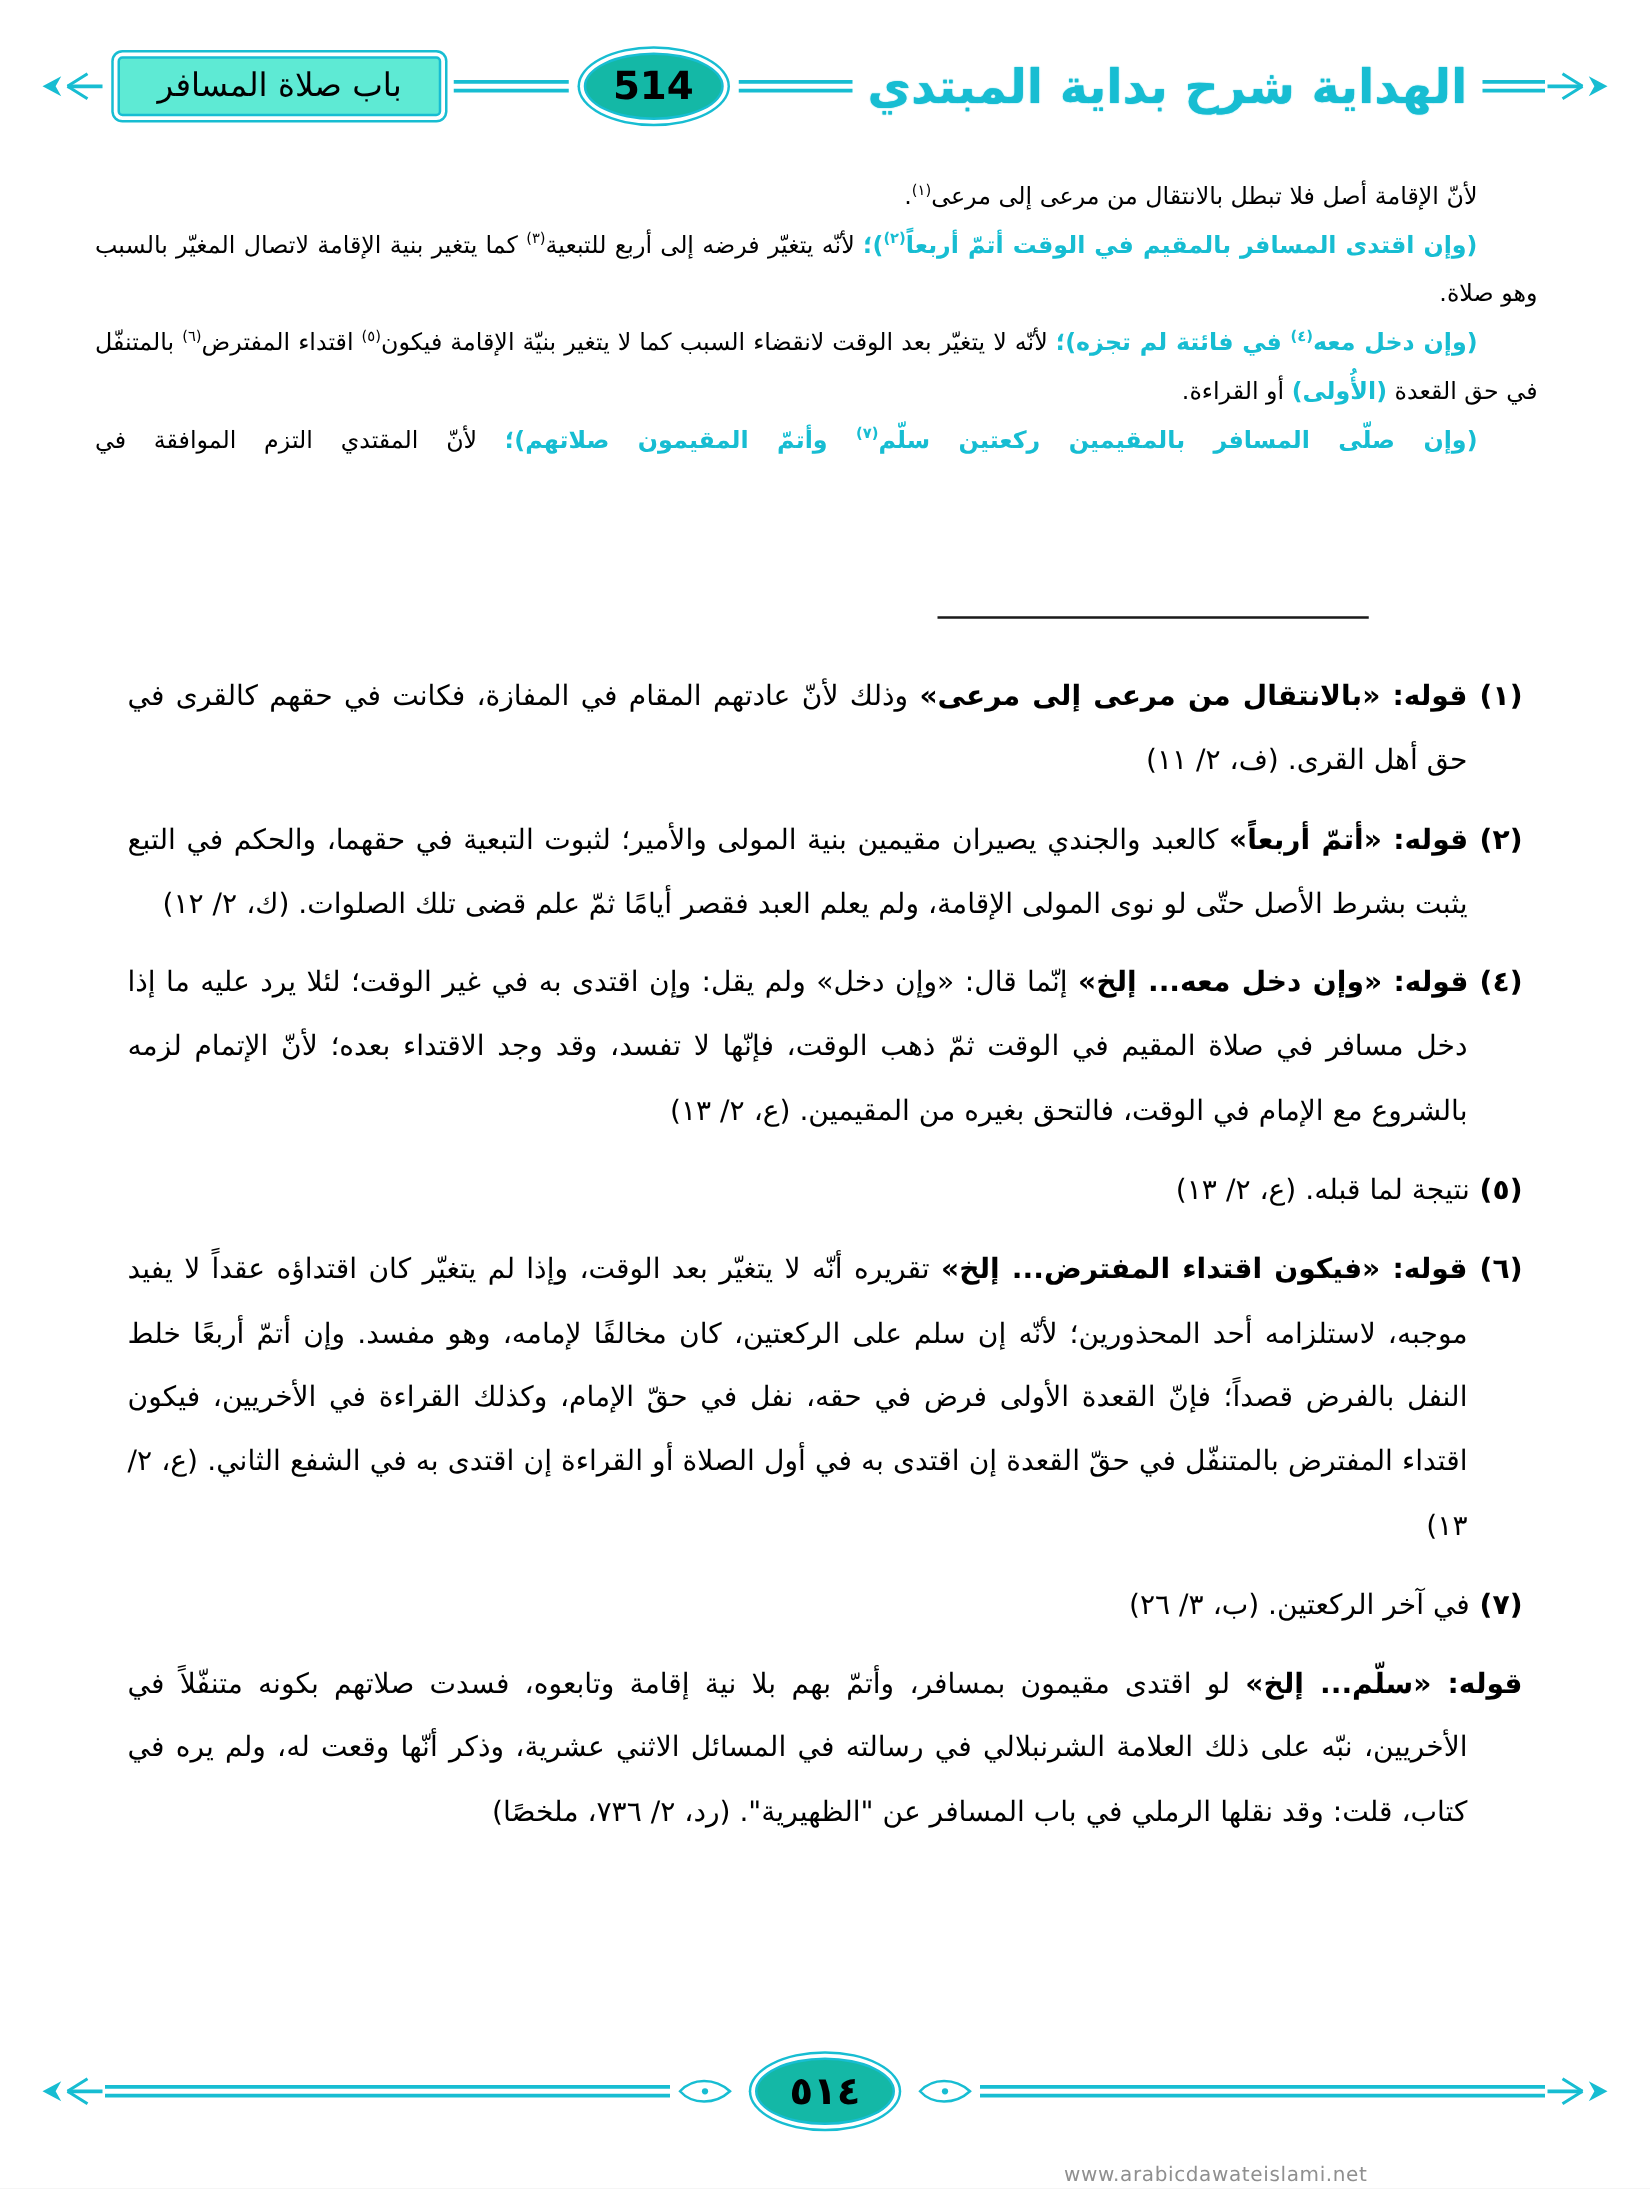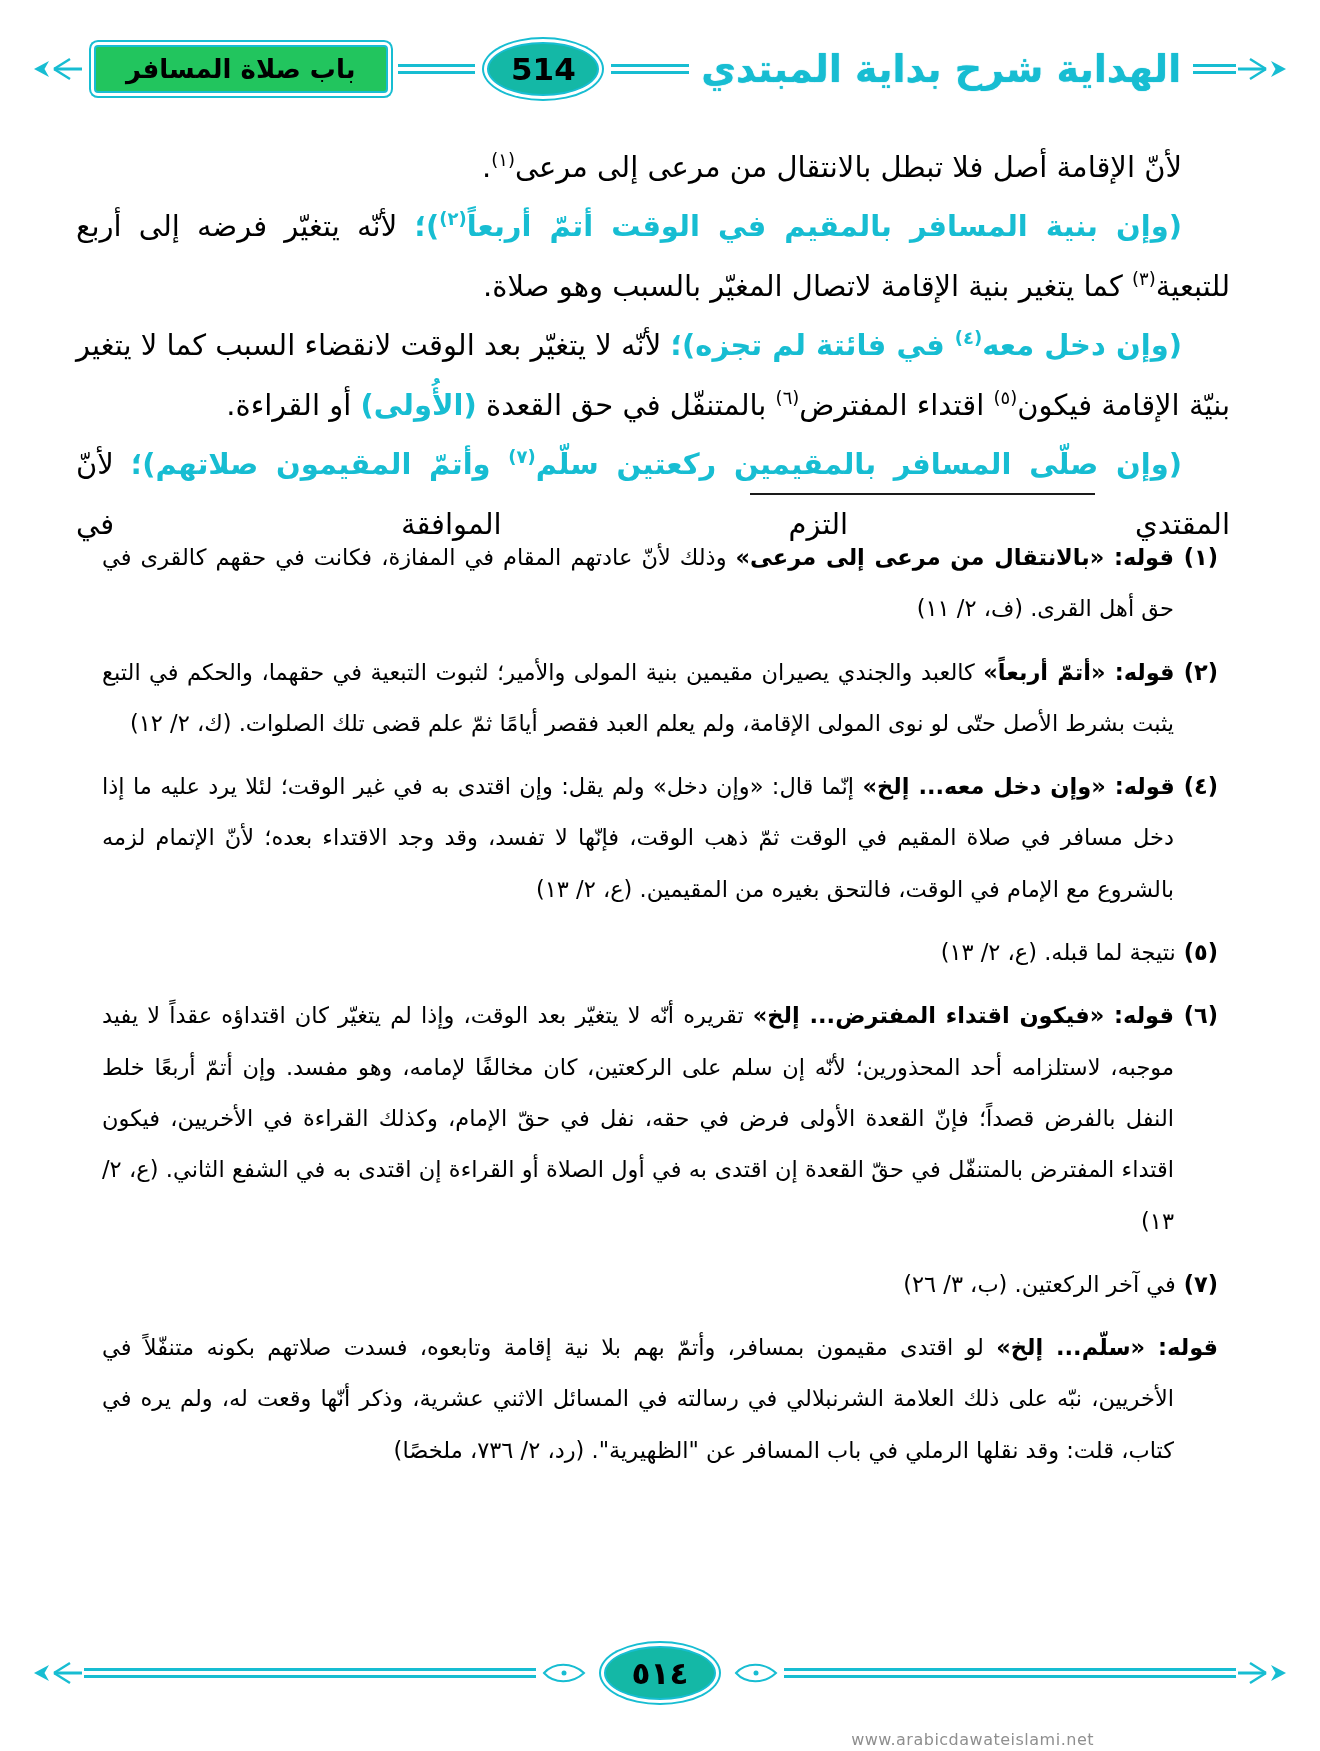--- a/index.html
+++ b/index.html
@@ -15,43 +15,43 @@
   }
   
   .band{position:absolute;left:32px;right:32px;display:flex;align-items:center;color:var(--ac)}
   .header-band{top:36px;height:66px}
   .footer-band{bottom:48px;height:60px}
   .band-line{flex:1 1 auto;height:10px;border-top:3px solid var(--ac);border-bottom:3px solid var(--ac);min-width:20px}
   .band-line.short{flex:0.55 1 auto}
   .edge-orn{flex:0 0 auto;color:var(--ac)}
   .flip{transform:scaleX(-1)}
   .chapter-box{
-    flex:0 0 auto;margin:0 10px;padding:7px 30px;background:#22c55e;
+    flex:0 0 auto;margin:0 10px;padding:7px 30px;background:#5eead4;
     border:2px solid var(--ac);border-radius:4px;
     box-shadow:0 0 0 3px #fff,0 0 0 5px var(--ac);
-    font-size:26px;font-weight:bold;color:#000;direction:rtl;white-space:nowrap;
+    font-size:26px;font-weight:normal;color:#000;direction:rtl;white-space:nowrap;
   }
   .page-oval{
     flex:0 0 auto;margin:0 12px;min-width:112px;height:54px;background:#14b8a6;
     border:2px solid var(--ac);border-radius:50%;
     box-shadow:0 0 0 3px #fff,0 0 0 5px var(--ac);
     display:flex;align-items:center;justify-content:center;
     font-size:31px;font-weight:bold;color:#000;
   }
   .book-title{
     flex:0 0 auto;margin:0 12px;color:var(--ac);
     font-size:38px;font-weight:bold;direction:rtl;white-space:nowrap;
     text-shadow:0 0 1px var(--ac);
   }
   .flourish{flex:0 0 auto;margin:0 6px;color:var(--ac)}
   
   .body-text{
     position:absolute;top:138px;right:90px;left:76px;
     direction:rtl;text-align:justify;
-    font-size:29px;line-height:2.05;
+    font-size:19px;line-height:2.05;
   }
   .body-text p{text-indent:48px;margin:0}
   .body-text p.justify-last{text-align-last:justify}
   .seg-accent{color:var(--ac);font-weight:bold}
   .seg-bold{font-weight:bold}
   .seg-sup{font-size:0.62em;vertical-align:super}
   
   .footnote-separator{
     position:absolute;top:493px;right:225px;width:345px;height:2px;background:#1a1a1a;
   }
@@ -90,21 +90,21 @@
     <div class="band-line short"></div>
     <svg class="edge-orn flip" width="52" height="30" viewBox="0 0 52 30">
       <path d="M50 15 H22" stroke="currentColor" stroke-width="3" fill="none"></path>
       <path d="M22 15 L38 5 M22 15 L38 25" stroke="currentColor" stroke-width="2.5" fill="none"></path>
       <path d="M2 15 L17 7 L12.5 15 L17 23 Z" fill="currentColor"></path>
     </svg>
   </header>
 
   <main class="body-text">
       <p><span>لأنّ الإقامة أصل فلا تبطل بالانتقال من مرعى إلى مرعى</span><span class="seg-sup">(١)</span><span>.</span></p>
-      <p><span class="seg-accent">(وإن بنية المسافر بالمقيم في الوقت أتمّ أربعاً</span><span class="seg-sup seg-accent">(٢)</span><span class="seg-accent">)؛</span><span> لأنّه يتغيّر فرضه إلى أربع للتبعية</span><span class="seg-sup">(٣)</span><span> كما يتغير بنية الإقامة لاتصال المغيّر بالسبب وهو صلاة.</span></p>
+      <p><span class="seg-accent">(وإن اقتدى المسافر بالمقيم في الوقت أتمّ أربعاً</span><span class="seg-sup seg-accent">(٢)</span><span class="seg-accent">)؛</span><span> لأنّه يتغيّر فرضه إلى أربع للتبعية</span><span class="seg-sup">(٣)</span><span> كما يتغير بنية الإقامة لاتصال المغيّر بالسبب وهو صلاة.</span></p>
       <p><span class="seg-accent">(وإن دخل معه</span><span class="seg-sup seg-accent">(٤)</span><span class="seg-accent"> في فائتة لم تجزه)؛</span><span> لأنّه لا يتغيّر بعد الوقت لانقضاء السبب كما لا يتغير بنيّة الإقامة فيكون</span><span class="seg-sup">(٥)</span><span> اقتداء المفترض</span><span class="seg-sup">(٦)</span><span> بالمتنفّل في حق القعدة </span><span class="seg-accent">(الأُولى)</span><span> أو القراءة.</span></p>
       <p class="justify-last"><span class="seg-accent">(وإن صلّى المسافر بالمقيمين ركعتين سلّم</span><span class="seg-sup seg-accent">(٧)</span><span class="seg-accent"> وأتمّ المقيمون صلاتهم)؛</span><span> لأنّ المقتدي التزم الموافقة في</span></p>
     </main>
 
   <div class="footnote-separator"></div>
 
   <section class="footnotes">
       <p><span class="seg-bold">(١) قوله: «بالانتقال من مرعى إلى مرعى»</span><span> وذلك لأنّ عادتهم المقام في المفازة، فكانت في حقهم كالقرى في حق أهل القرى. (ف، ٢/ ١١)</span></p>
       <p><span class="seg-bold">(٢) قوله: «أتمّ أربعاً»</span><span> كالعبد والجندي يصيران مقيمين بنية المولى والأمير؛ لثبوت التبعية في حقهما، والحكم في التبع يثبت بشرط الأصل حتّى لو نوى المولى الإقامة، ولم يعلم العبد فقصر أيامًا ثمّ علم قضى تلك الصلوات. (ك، ٢/ ١٢)</span></p>
       <p><span class="seg-bold">(٤) قوله: «وإن دخل معه... إلخ»</span><span> إنّما قال: «وإن دخل» ولم يقل: وإن اقتدى به في غير الوقت؛ لئلا يرد عليه ما إذا دخل مسافر في صلاة المقيم في الوقت ثمّ ذهب الوقت، فإنّها لا تفسد، وقد وجد الاقتداء بعده؛ لأنّ الإتمام لزمه بالشروع مع الإمام في الوقت، فالتحق بغيره من المقيمين. (ع، ٢/ ١٣)</span></p>

